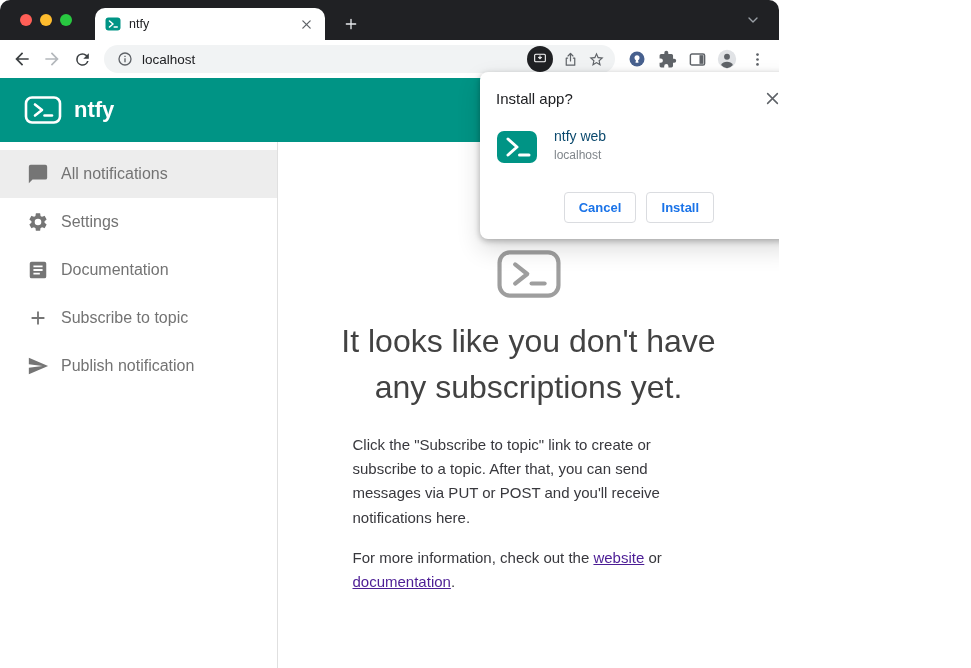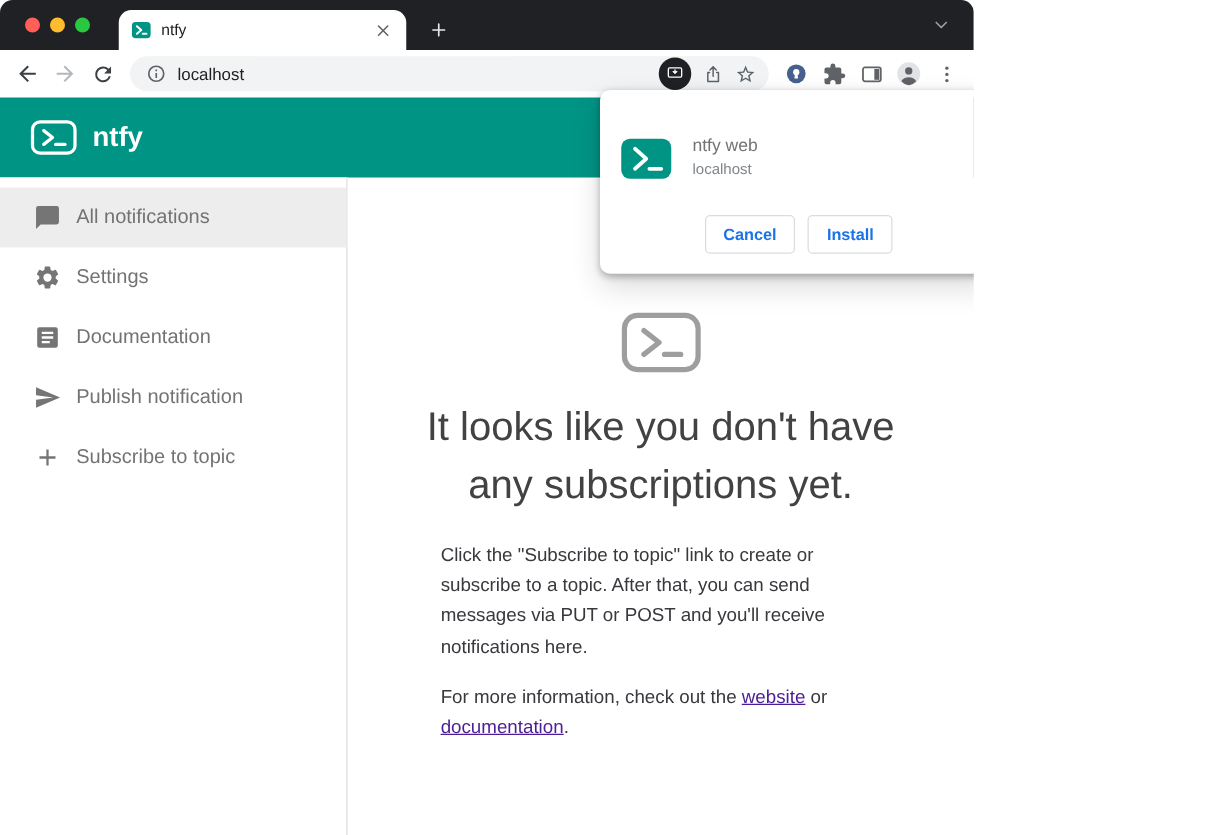--- a/index.html
+++ b/index.html
@@ -46,21 +46,21 @@
   .empty-text a { color: #4c1d95; }
 
   
   .install-dialog { position: absolute; left: 480px; top: 72px; width: 318px; background: #fff; border-radius: 8px; box-shadow: 0 2px 6px rgba(0,0,0,.28), 0 10px 24px rgba(0,0,0,.14); padding: 16px; z-index: 60; }
   .dlg-head { display: flex; align-items: flex-start; }
   .dlg-title { font-size: 15px; color: #202124; flex: 1; padding-top: 2px; }
   .dlg-close { width: 20px; height: 20px; display: flex; align-items: center; justify-content: center; border-radius: 50%; cursor: pointer; }
   .dlg-app { display: flex; align-items: flex-start; margin-top: 18px; }
   .dlg-appicon { width: 42px; height: 42px; flex: 0 0 auto; }
   .dlg-appmeta { margin-left: 16px; padding-top: 2px; }
-  .dlg-appname { font-size: 14px; color: #737373; }
+  .dlg-appname { font-size: 14px; color: #0c4a6e; }
   .dlg-apporigin { font-size: 12px; color: #80868b; margin-top: 4px; }
   .dlg-actions { display: flex; justify-content: center; gap: 10px; margin-top: 24px; }
   .dlg-btn { min-width: 68px; padding: 7px 14px; border: 1px solid #dadce0; border-radius: 4px; background: #fff; color: #1a73e8; font-size: 13px; font-weight: bold; font-family: inherit; cursor: pointer; }
 </style>
 </head>
 <body>
 
 <div class="window">
 
   <div class="titlebar">
@@ -210,32 +210,32 @@
         <span class="side-icon">
           <svg width="22" height="22" viewBox="0 0 24 24">
               <path d="M19 3H5a2 2 0 0 0-2 2v14a2 2 0 0 0 2 2h14a2 2 0 0 0 2-2V5a2 2 0 0 0-2-2zm-5 14H7v-2h7v2zm3-4H7v-2h10v2zm0-4H7V7h10v2z" fill="#757575"></path>
             </svg>
         </span>
         <span>Documentation</span>
       </div>
       <div class="side-item">
         <span class="side-icon">
           <svg width="22" height="22" viewBox="0 0 24 24">
+              <path d="M19 13h-6v6h-2v-6H5v-2h6V5h2v6h6z" fill="#757575"></path>
+            </svg>
+        </span>
+        <span>Subscribe to topic</span>
+      </div>
+      <div class="side-item">
+        <span class="side-icon">
+          <svg width="22" height="22" viewBox="0 0 24 24">
               <path d="M2.01 21 23 12 2.01 3 2 10l15 2-15 2z" fill="#757575"></path>
             </svg>
         </span>
         <span>Publish notification</span>
-      </div>
-      <div class="side-item">
-        <span class="side-icon">
-          <svg width="22" height="22" viewBox="0 0 24 24">
-              <path d="M19 13h-6v6h-2v-6H5v-2h6V5h2v6h6z" fill="#757575"></path>
-            </svg>
-        </span>
-        <span>Subscribe to topic</span>
       </div>
     </div>
 
     <div class="main">
       <span style="display:flex;">
         <svg width="66" height="52" viewBox="0 0 38 30">
             <rect x="2" y="2.5" width="34" height="25" rx="6" fill="none" stroke="#9e9e9e" stroke-width="2.4"></rect>
             <path d="M11 9.5 18 15 11 20.5" fill="none" stroke="#9e9e9e" stroke-width="2.4" stroke-linecap="round" stroke-linejoin="round"></path>
             <path d="M20.5 20.5h7.5" stroke="#9e9e9e" stroke-width="2.4" stroke-linecap="round"></path>
           </svg>
@@ -243,20 +243,28 @@
       <div class="empty-heading">It looks like you don't have any subscriptions yet.</div>
       <div class="empty-text">
         <p>Click the "Subscribe to topic" link to create or subscribe to a topic. After that, you can send messages via PUT or POST and you'll receive notifications here.</p>
         <p><span>For more information, check out the </span><a href="#">website</a><span> or </span><a href="#">documentation</a><span>.</span></p>
       </div>
     </div>
 
   </div>
 
   <div class="install-dialog">
+    <div class="dlg-head">
+      <span class="dlg-title">Install app?</span>
+      <span class="dlg-close">
+        <svg width="13" height="13" viewBox="0 0 12 12">
+            <path d="M1.5 1.5 L10.5 10.5 M10.5 1.5 L1.5 10.5" stroke="#5f6368" stroke-width="1.4" stroke-linecap="round"></path>
+          </svg>
+      </span>
+    </div>
     <div class="dlg-app">
       <span class="dlg-appicon" style="display:flex;">
         <svg width="42" height="42" viewBox="0 0 42 42">
             <rect x="1" y="5" width="40" height="32" rx="7" fill="#009485"></rect>
             <path d="M12 13 L21 21 12 29" fill="none" stroke="#fff" stroke-width="3" stroke-linecap="round" stroke-linejoin="round"></path>
             <path d="M23.5 29h9.5" stroke="#fff" stroke-width="3" stroke-linecap="round"></path>
           </svg>
       </span>
       <span class="dlg-appmeta">
         <div class="dlg-appname">ntfy web</div>

